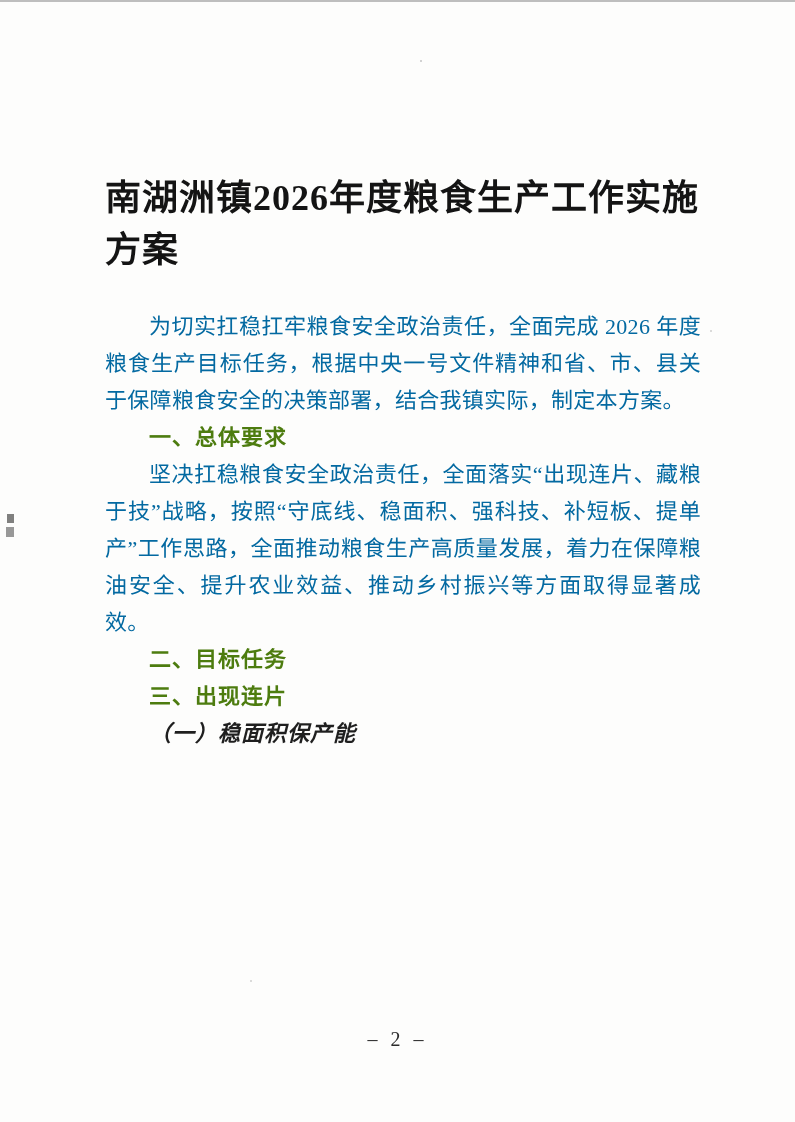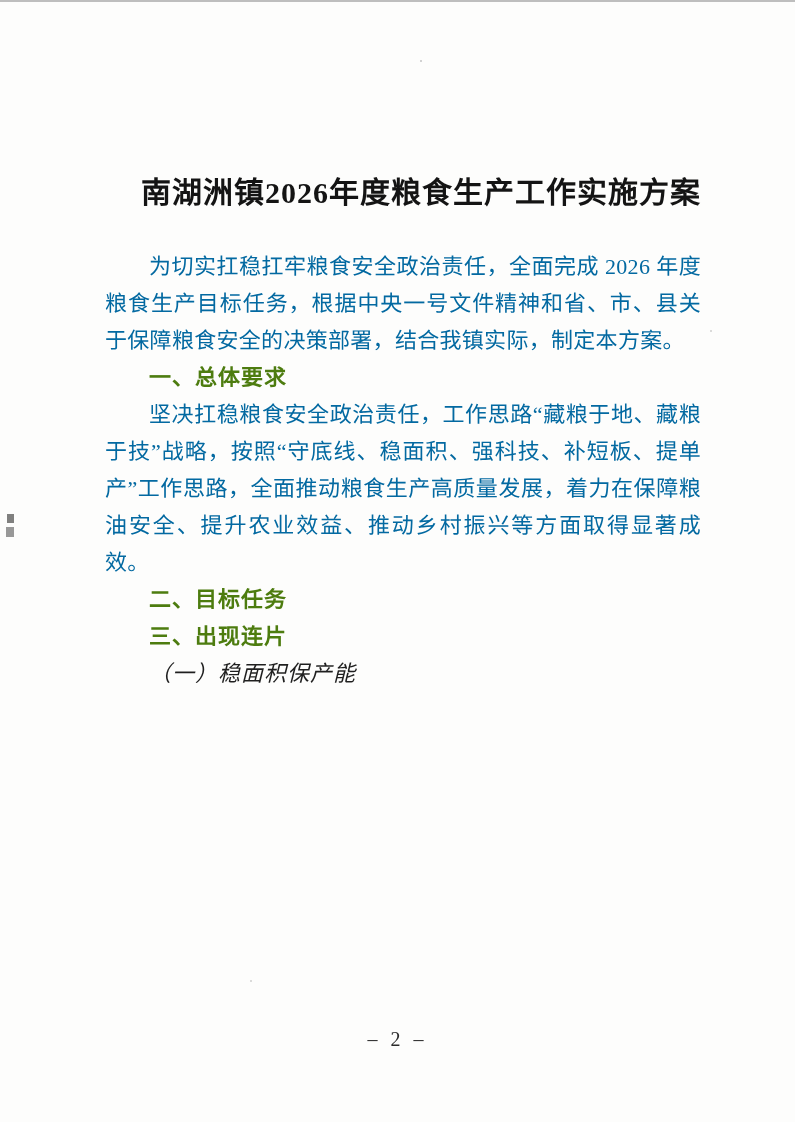--- a/index.html
+++ b/index.html
@@ -36,22 +36,22 @@
   .speck.s5 { left: 250px; top: 980px; width: 2px; height: 2px; opacity:.2; }
 
   .content {
     position: absolute;
     left: 105px;
     top: 0;
     width: 596px;
   }
   .doc-title {
     margin: 168px 0 36px 0;
-    text-align: right;
-    font-size: 30px;
+    text-align: left;
+    font-size: 36px;
     font-weight: 700;
     letter-spacing: 1px;
     color: #141414;
     font-family: "Liberation Serif", "DejaVu Serif", serif;
   }
   .para {
     margin: 0;
     font-size: 22px;
     line-height: 37px;
     text-align: justify;
@@ -67,21 +67,21 @@
     font-weight: 700;
     font-family: "Liberation Sans", "DejaVu Sans", sans-serif;
     color: #4d7c0f;
     letter-spacing: 1px;
   }
   .subheading {
     margin: 0;
     font-size: 22px;
     line-height: 38px;
     text-indent: 2em;
-    font-weight: 400;
+    font-weight: 700;
     font-style: italic;
     font-family: "Liberation Serif", "DejaVu Serif", serif;
     color: #1f1f1f;
     letter-spacing: 1px;
   }
   .item-lead {
     font-weight: 700;
     font-family: "Liberation Serif", "DejaVu Serif", serif;
   }
   .page-footer {
@@ -106,21 +106,21 @@
   <div class="speck s3"></div>
   <div class="speck s4"></div>
   <div class="speck s5"></div>
 
   <div class="content">
     <h1 class="doc-title">南湖洲镇2026年度粮食生产工作实施方案</h1>
 
     <p class="para">为切实扛稳扛牢粮食安全政治责任，全面完成 2026 年度粮食生产目标任务，根据中央一号文件精神和省、市、县关于保障粮食安全的决策部署，结合我镇实际，制定本方案。</p>
 
     <h2 class="heading">一、总体要求</h2>
-    <p class="para">坚决扛稳粮食安全政治责任，工作思路“藏粮于地、藏粮于技”战略，按照“守底线、稳面积、强科技、补短板、提单产”工作思路，全面推动粮食生产高质量发展，着力在保障粮油安全、提升农业效益、推动乡村振兴等方面取得显著成效。</p>
+    <p class="para">坚决扛稳粮食安全政治责任，全面落实“出现连片、藏粮于技”战略，按照“守底线、稳面积、强科技、补短板、提单产”工作思路，全面推动粮食生产高质量发展，着力在保障粮油安全、提升农业效益、推动乡村振兴等方面取得显著成效。</p>
 
     <h2 class="heading">二、目标任务</h2>
 
     <h2 class="heading">三、出现连片</h2>
     <h3 class="subheading">（一）稳面积保产能</h3>
 
   </div>
 
   <div class="page-footer">– 2 –</div>
 </div>

